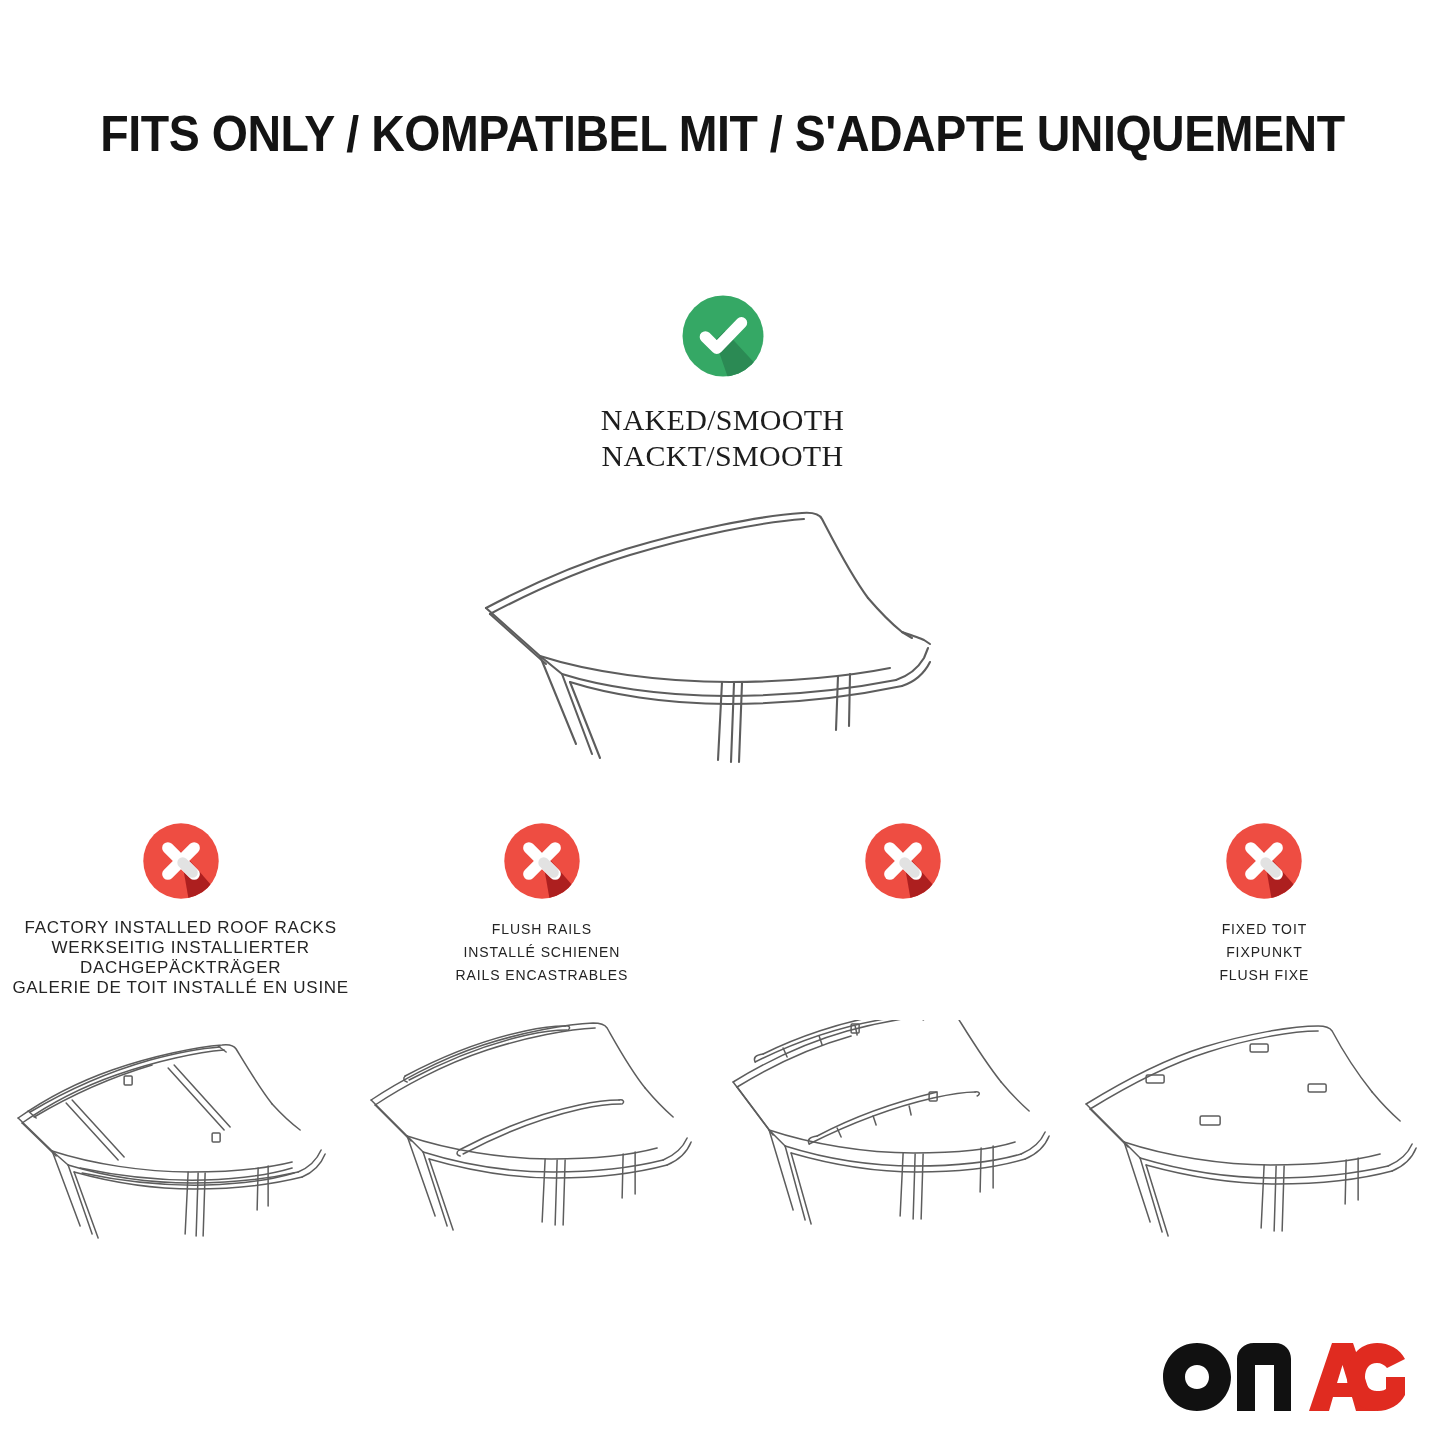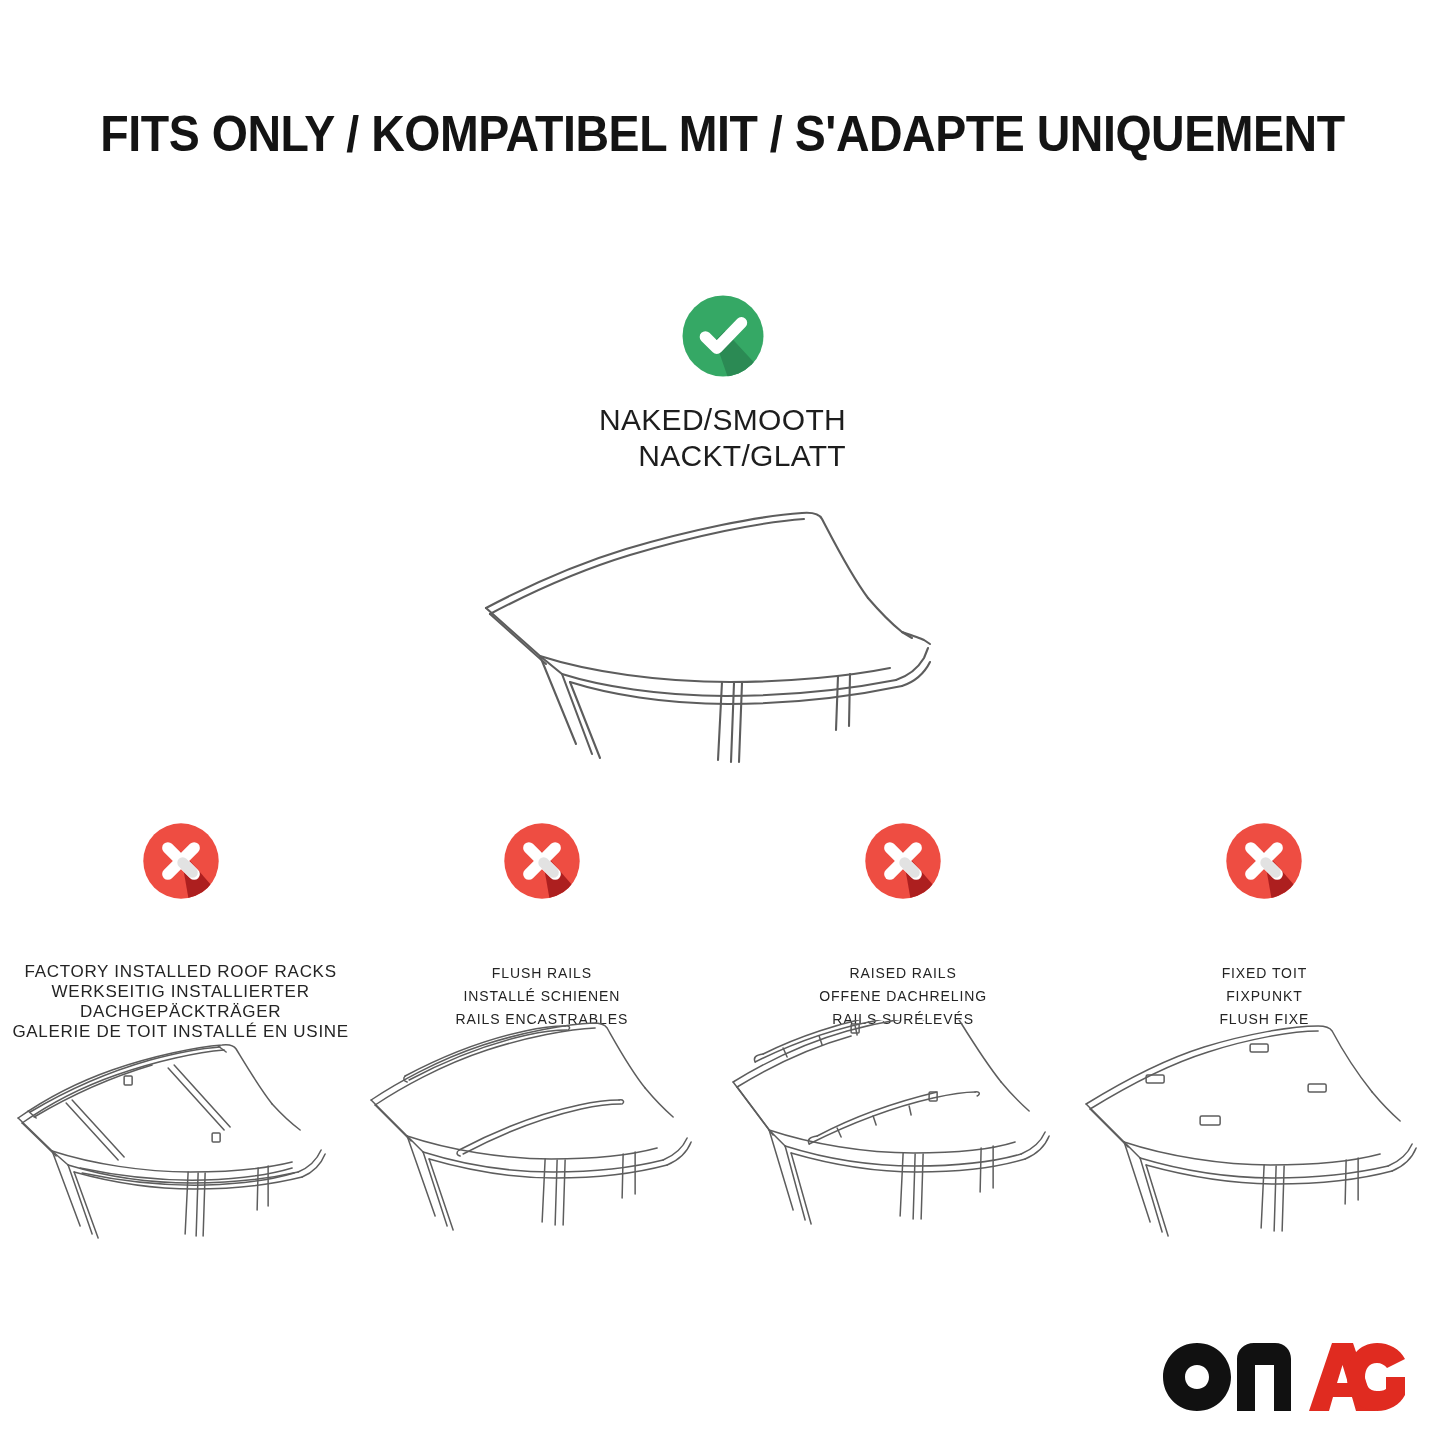--- a/index.html
+++ b/index.html
@@ -44,22 +44,22 @@
   }
   .badge {
     position: relative;
     width: 88px;
     height: 88px;
   }
   .badge svg { display: block; }
 
   .approved-labels {
     margin-top: 22px;
-    text-align: right;
-    font-family: Liberation Sans, sans-serif;
+    text-align: center;
+    font-family: Liberation Serif, serif;
     font-size: 30px;
     line-height: 36px;
     letter-spacing: 0.3px;
     color: #1d1d1d;
     font-weight: 400;
   }
 
   
   .main-car {
     position: absolute;
@@ -90,21 +90,21 @@
     margin-top: 16px;
     text-align: center;
     font-family: "Liberation Sans", sans-serif;
     font-size: 14px;
     line-height: 23px;
     letter-spacing: 0.9px;
     color: #242424;
     font-weight: 400;
     max-width: 350px;
   }
-  .notfit-labels .l1 { white-space: nowrap; margin-top: 44px; }
+  .notfit-labels .l1 { white-space: nowrap; }
 
   
   .col-0 .notfit-labels { font-size: 17px; line-height: 20px; letter-spacing: 0.7px; }
 
   
   .car-strip {
     position: absolute;
     top: 1020px;
     left: 0;
     width: 1445px;
@@ -144,21 +144,21 @@
       <circle cx="50" cy="50" r="46" fill="#35a865"></circle>
       <g clip-path="url(#clipGreen)">
         <polygon points="41,55 52,44 99,95 99,110 60,110" fill="#2b8a54"></polygon>
       </g>
       <path d="M30 51 L43 64 L71 35" fill="none" stroke="#ffffff" stroke-width="13" stroke-linecap="round" stroke-linejoin="round"></path>
     </svg>
   </div>
 
   <div class="approved-labels">
     <div>NAKED/SMOOTH</div>
-    <div>NACKT/GLATT</div>
+    <div>NACKT/SMOOTH</div>
   </div>
 </div>
 
 <div class="main-car">
   <svg viewBox="0 0 570 280" aria-hidden="true">
     <g fill="none" stroke="#5d5d5d" stroke-width="2.1" stroke-linecap="round" stroke-linejoin="round">
 
       <path d="M36 122 C70 104 120 80 176 63 C240 44 308 30 352 27 C364 26 370 29 372 33
                C382 52 400 88 418 112"></path>
       <path d="M40 128 C74 110 124 86 180 69 C244 50 310 36 354 33"></path>
@@ -263,25 +263,20 @@
           <polygon points="49,38 62,51 104,99 104,112 62,112" fill="#ad1f1f"></polygon>
         </g>
         <g stroke="#ffffff" stroke-width="14" stroke-linecap="round">
           <line x1="34" y1="34" x2="66" y2="66"></line>
           <line x1="66" y1="34" x2="34" y2="66"></line>
         </g>
         <g stroke="#e2e2e2" stroke-width="13" stroke-linecap="round" clip-path="url(#clipRed2)">
           <line x1="52" y1="52" x2="64" y2="64"></line>
         </g>
       </svg>
-    </div>
-    <div class="notfit-labels">
-      <div class="l1">RAISED RAILS</div>
-      <div>OFFENE DACHRELING</div>
-      <div>RAILS SURÉLEVÉS</div>
     </div>
   </div>
 
   <div class="notfit-col col-3">
     <div class="badge">
       <svg viewBox="0 0 100 100" width="82" height="82" aria-hidden="true">
         <defs>
             <clipPath id="clipRed3">
               <circle cx="50" cy="50" r="46"></circle>
             </clipPath>

